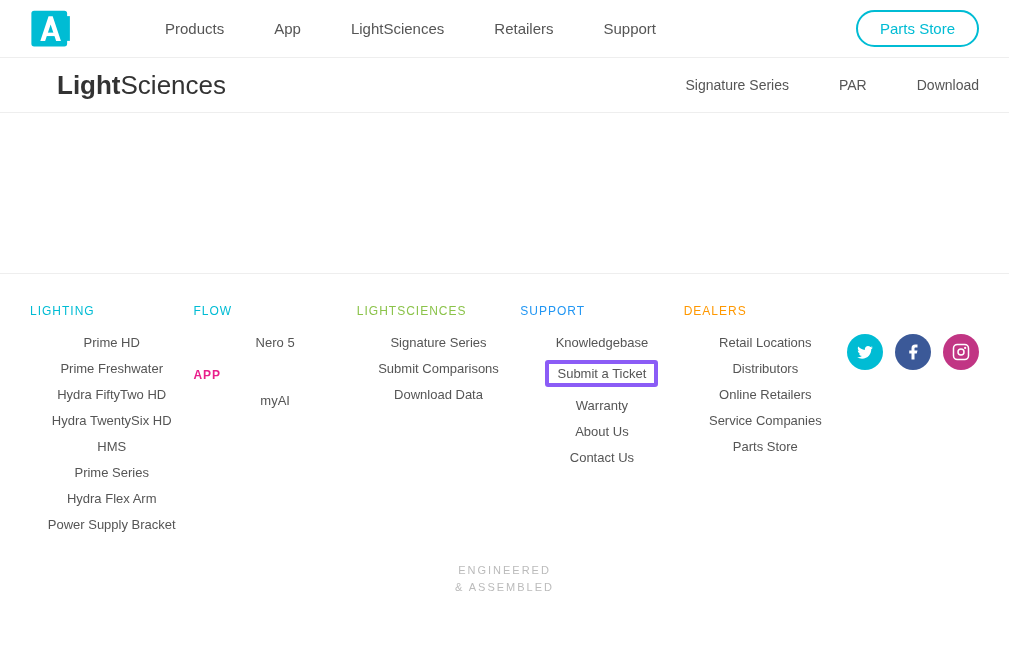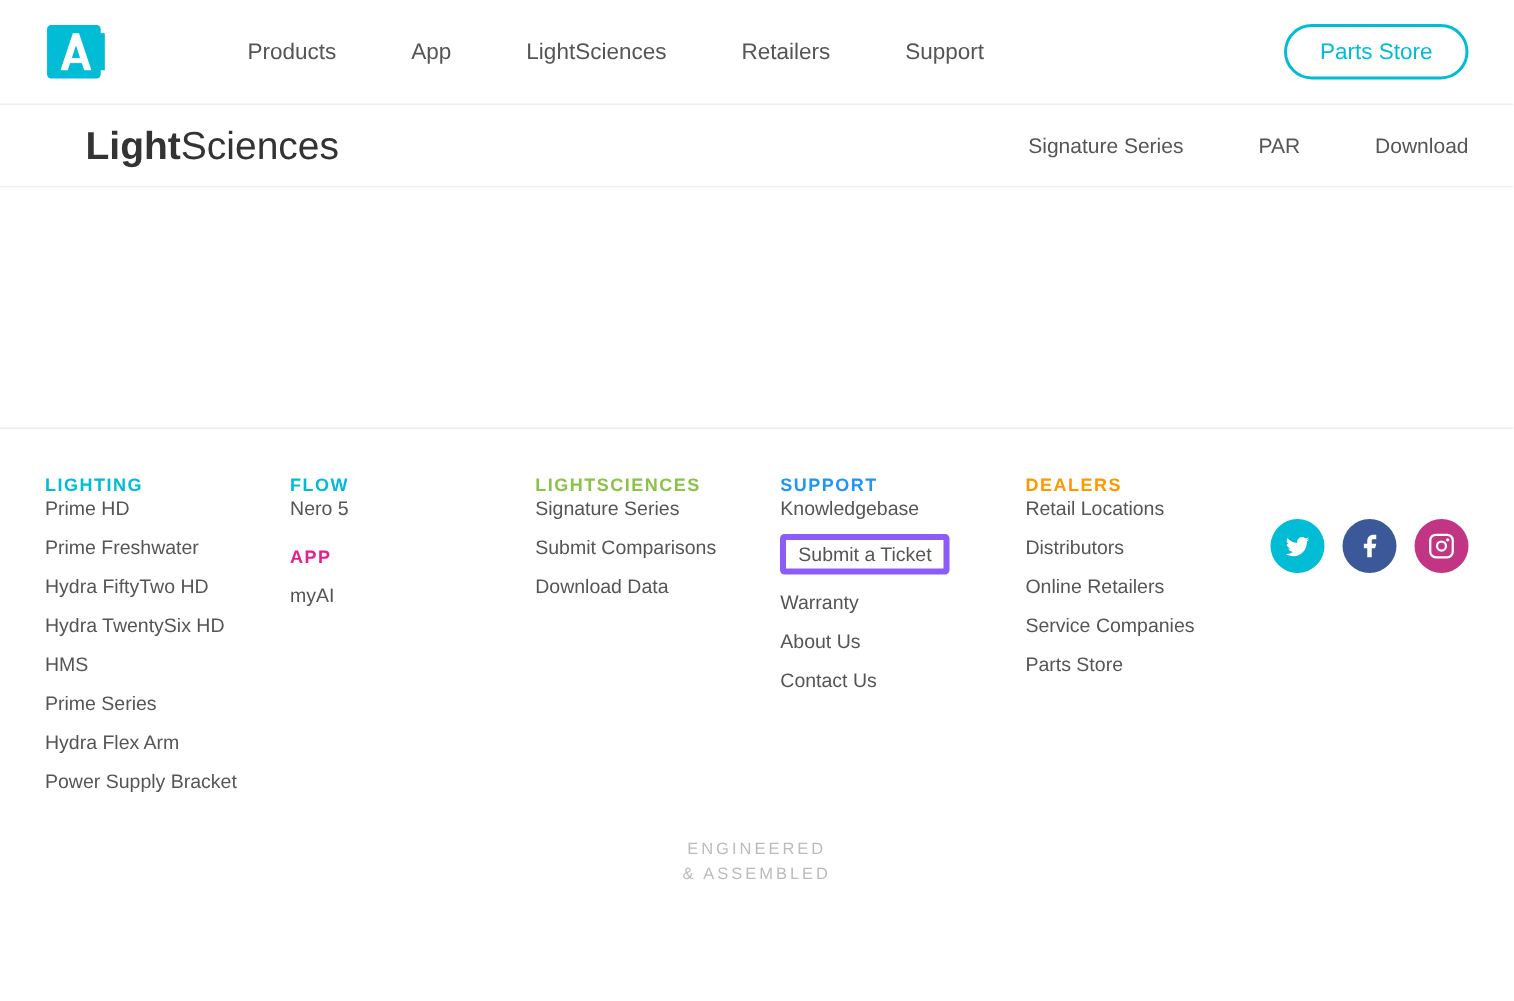--- a/index.html
+++ b/index.html
@@ -3,21 +3,21 @@
   <meta charset="utf-8">
   <style>
     * { margin: 0; padding: 0; box-sizing: border-box; }
     body { font-family: Arial, Helvetica, sans-serif; font-size: 14px; color: #333; background: #fff; }
 
     
     .header {
       display: flex;
       align-items: center;
       padding: 0 30px;
-      height: 70px;
+      height: 58px;
       border-bottom: 1px solid #eee;
       position: relative;
     }
     .logo {
       display: flex;
       align-items: center;
       margin-right: 80px;
     }
     .logo-icon {
       width: 55px;
@@ -91,34 +91,36 @@
       display: flex;
       gap: 0;
       align-items: flex-start;
     }
     .footer-col {
       flex: 1;
       min-width: 120px;
     }
     .footer-col-title {
       font-size: 12px;
-      font-weight: 700;
+      font-weight: 400;
       letter-spacing: 1px;
+      margin-bottom: 16px;
       text-transform: uppercase;
     }
     .footer-col-title.teal { color: #00bcd4; }
     .footer-col-title.green { color: #8bc34a; }
     .footer-col-title.blue { color: #2196f3; }
     .footer-col-title.orange { color: #ff9800; }
 
     .footer-col ul {
       list-style: none;
     }
     .footer-col ul li {
       margin-bottom: 10px;
+      text-align: center;
     }
     .footer-col ul li a {
       text-decoration: none;
       color: #555;
       font-size: 13px;
     }
 
     .app-sub-title {
       font-size: 12px;
       font-weight: 700;

